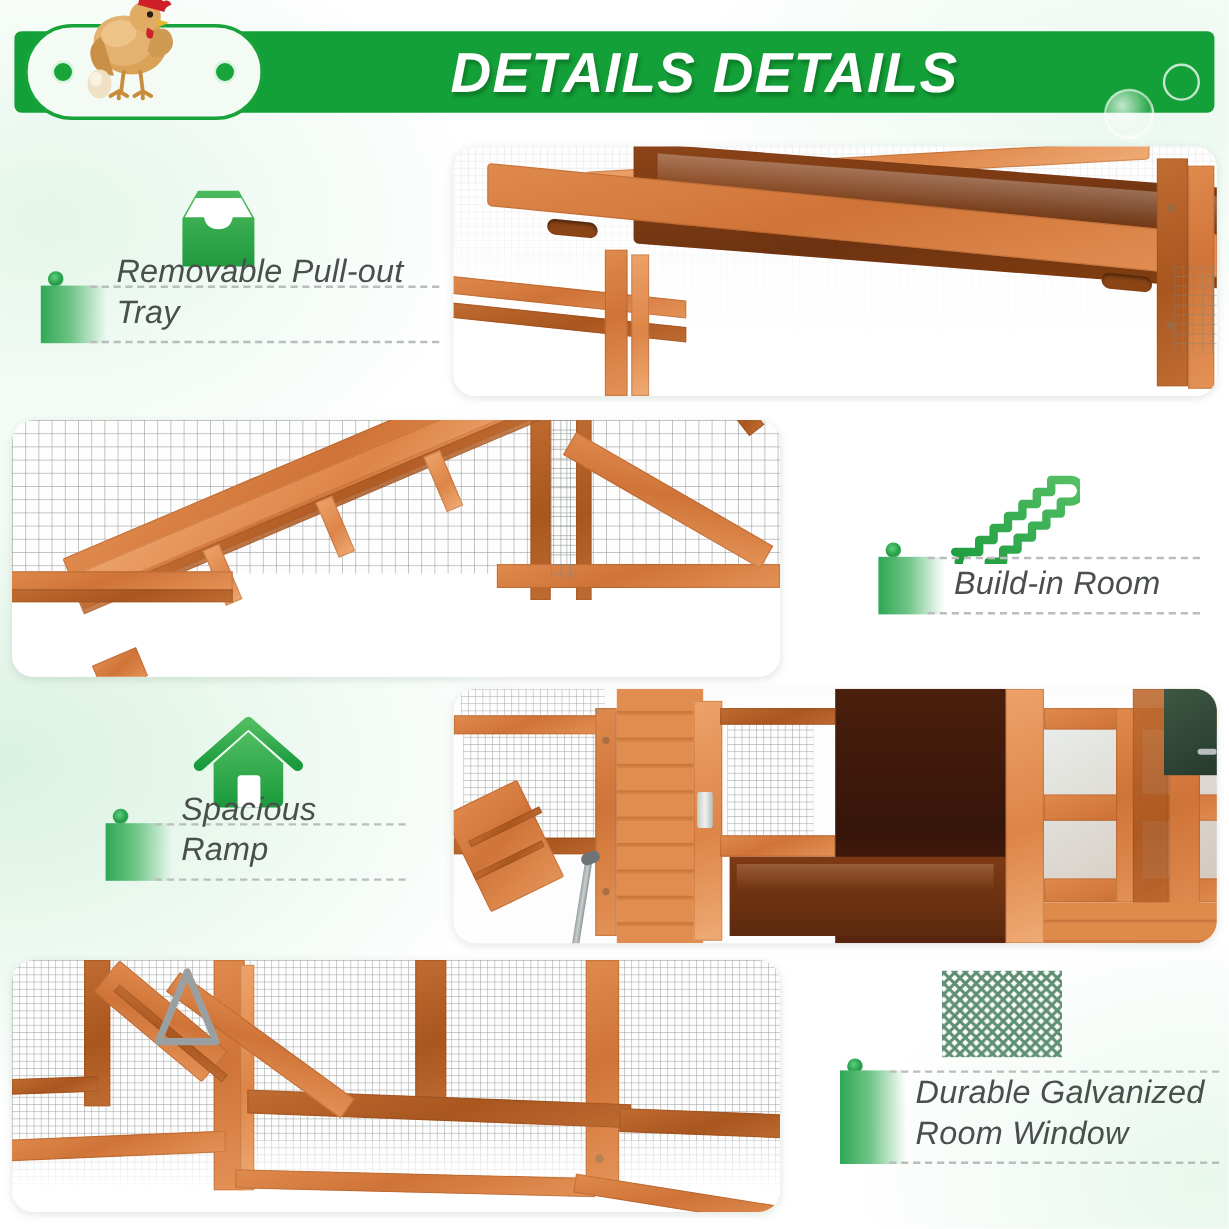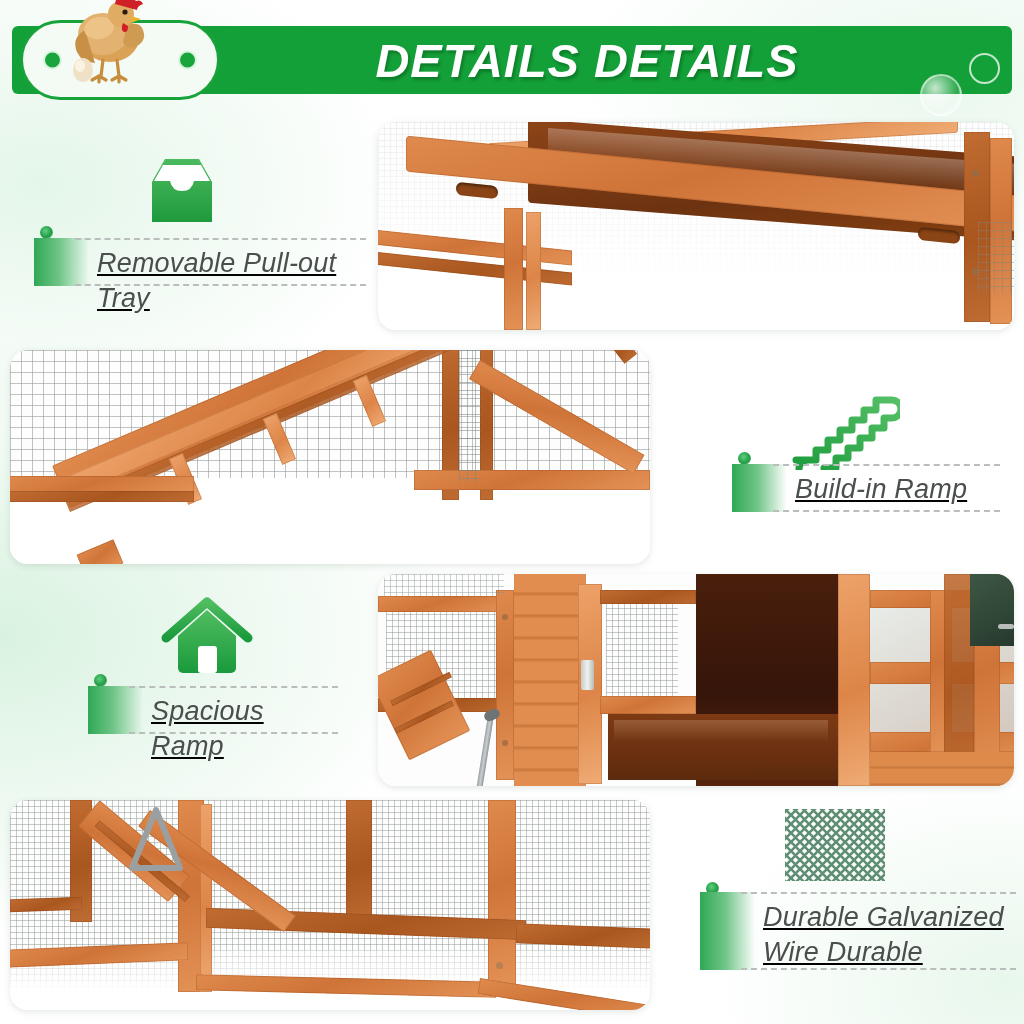--- a/index.html
+++ b/index.html
@@ -96,23 +96,22 @@
   .feat-row{position:absolute;display:flex;align-items:stretch;}
   .feat-bar{
     width:55px;
     background:linear-gradient(to right,#2fa855 0%,#6ec486 45%,rgba(190,228,202,0) 100%);
     flex:0 0 55px;
   }
   .feat-textwrap{
     flex:1 1 auto;
     border-top:2px dashed #b9bdbb;
     border-bottom:2px dashed #b9bdbb;
-    display:flex;align-items:flex-start;
+    display:flex;align-items:flex-end;
     margin-left:-14px;
-    text-decoration:underline;
   }
   .feat-text{
     font-size:27px;font-style:italic;color:#4a4f4d;
     line-height:1.28;padding:6px 0 6px 22px;white-space:pre-line;
     letter-spacing:.2px;
   }
   .feat-dot{
     position:absolute;width:13px;height:13px;border-radius:50%;
     background:radial-gradient(circle at 42% 38%,#5fcf82 0%,#1f9a42 58%,rgba(31,154,66,0) 100%);
   }
@@ -236,21 +235,21 @@
         </linearGradient>
       </defs>
       <path d="M14 74 h20 v-10 h12 v-10 h12 v-10 h12 v-10 h12 v-10 h12 v-10 h16
                a9 9 0 0 1 0 18 h-8 v10 h-12 v10 h-12 v10 h-12 v10 h-12 v10 h-12 v10 h-16
                a9 9 0 0 1 0 -18 z" fill="none" stroke="url(#gRamp)" stroke-width="7" stroke-linejoin="round"></path>
     </svg>
     <div class="feat-dot" style="left:52px;top:66px;"></div>
     <div class="feat-row" style="left:46px;top:78px;width:268px;height:48px;">
       <div class="feat-bar"></div>
       <div class="feat-textwrap">
-        <div class="feat-text">Build-in Ramp</div>
+        <div class="feat-text">Build-in Room</div>
       </div>
     </div>
   </div>
 
   <div class="panel" style="left:378px;top:574px;width:636px;height:212px;">
     <div class="photo">
 
       <div class="mesh vfine" style="left:8px;top:34px;width:118px;height:100px;opacity:.9;"></div>
       <div class="wood" style="left:0;top:22px;width:130px;height:16px;"></div>
       <div class="wood dk" style="left:0;top:124px;width:130px;height:14px;"></div>
@@ -354,18 +353,18 @@
           <path d="M0 0 L9 9 M9 0 L0 9" stroke="#5f8f72" stroke-width="2.6"></path>
         </pattern>
       </defs>
       <rect x="3" y="3" width="100" height="72" fill="url(#pMesh)"></rect>
     </svg>
     <div class="feat-dot" style="left:20px;top:76px;"></div>
     <div class="feat-row" style="left:14px;top:86px;width:316px;height:78px;">
       <div class="feat-bar"></div>
       <div class="feat-textwrap">
         <div class="feat-text">Durable Galvanized
-Wire Durable</div>
+Room Window</div>
       </div>
     </div>
   </div>
 
 </div>
 
 </body></html>

